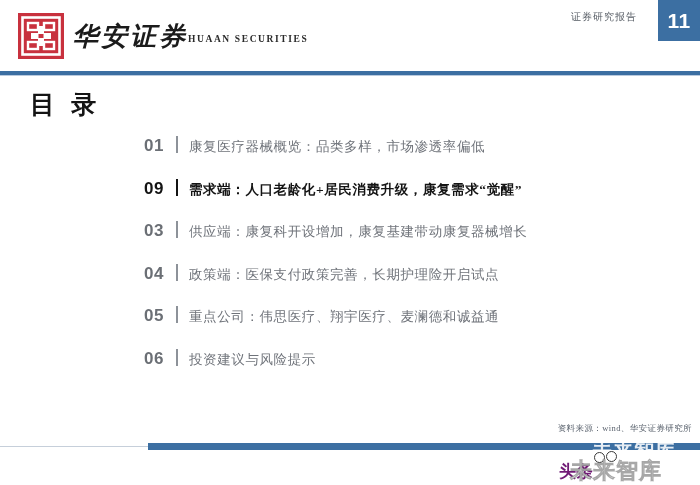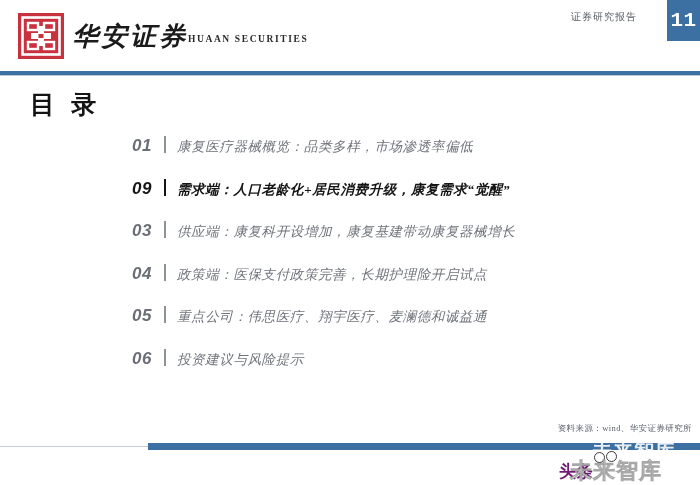--- a/index.html
+++ b/index.html
@@ -65,27 +65,27 @@
     position: absolute;
     right: 63px; top: 10px;
     font-size: 10px;
     color: #555b63;
     letter-spacing: 1px;
     font-family: "Liberation Serif", "DejaVu Serif", serif;
   }
   .page-number-box {
     position: absolute;
     right: 0; top: 0;
-    width: 33px; height: 41px;
+    width: 42px; height: 41px;
     background: #3c6fa2;
     color: #ffffff;
     display: flex;
     align-items: center;
     justify-content: center;
-    font-family: Liberation Mono, monospace;
+    font-family: Liberation Sans, sans-serif;
     font-size: 21px;
     font-weight: bold;
     letter-spacing: 0.5px;
   }
   .tagline {
     position: absolute;
     right: 8px; top: 45px;
     font-family: "Liberation Sans", sans-serif;
     font-size: 15.5px;
     font-weight: bold;
@@ -112,23 +112,22 @@
     font-family: "Liberation Serif", "DejaVu Serif", serif;
     font-size: 25px;
     font-weight: bold;
     color: #141414;
     letter-spacing: 5px;
   }
 
   
   .toc-list {
     position: absolute;
-    left: 132px; top: 134px;
+    left: 144px; top: 134px;
     width: 430px;
-    font-style: italic;
   }
   .toc-item {
     display: flex;
     align-items: baseline;
     height: 42.5px;
   }
   .toc-num {
     font-family: "Liberation Sans", sans-serif;
     font-size: 17px;
     font-weight: bold;

